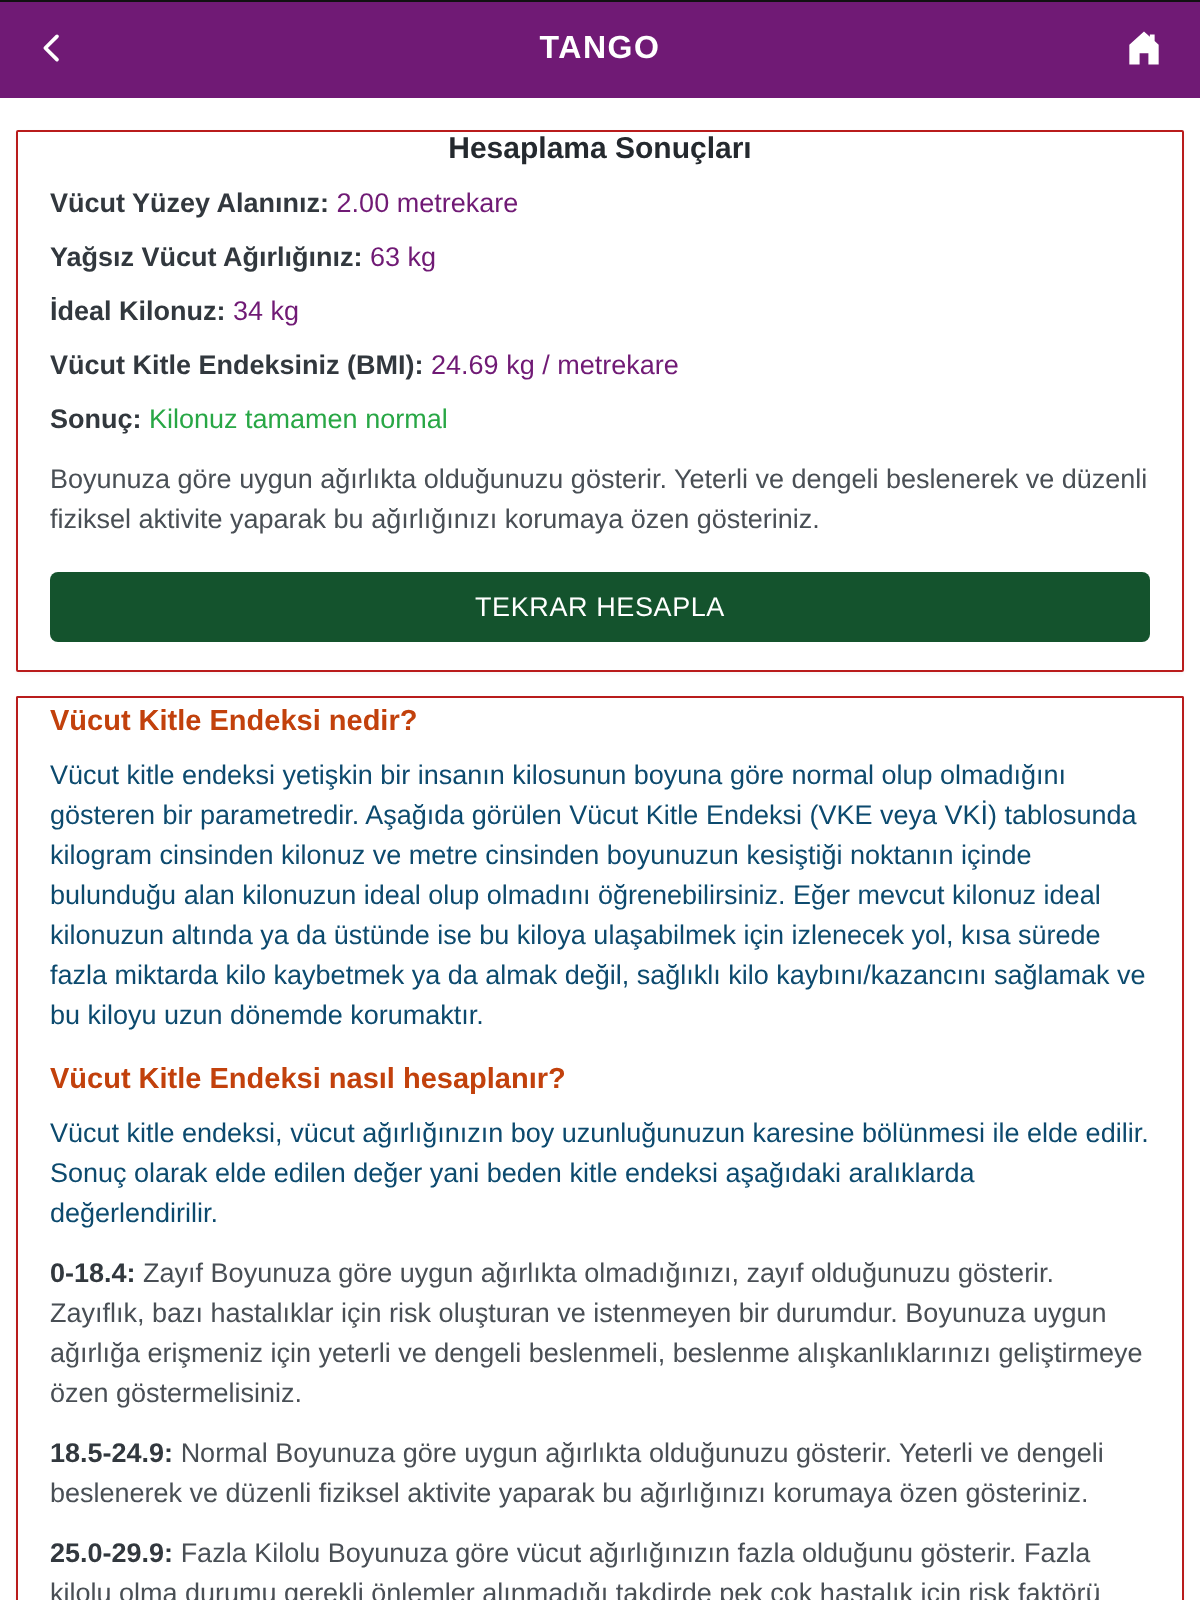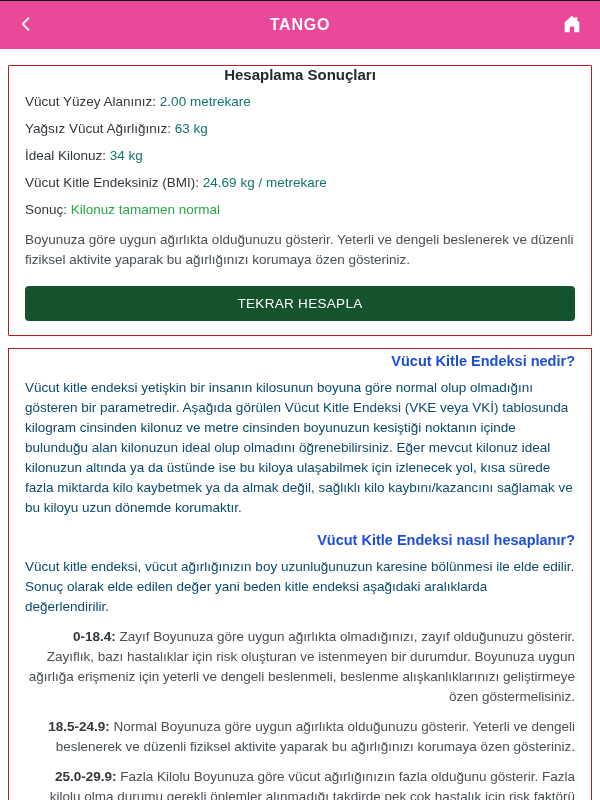--- a/index.html
+++ b/index.html
@@ -1,53 +1,53 @@
 <!DOCTYPE html>
 <html lang="tr"><head>
 <meta charset="utf-8">
 <style>
   * { margin: 0; padding: 0; box-sizing: border-box; }
   html, body { width: 600px; height: 800px; overflow: hidden; background: #fff;
     font-family: "Liberation Sans", "DejaVu Sans", sans-serif; }
   .screen { width: 600px; height: 800px; overflow: hidden; background: #fff; border-top: 1px solid #111; }
 
   
-  .appbar { height: 48px; background: #ec4899; display: flex; align-items: center;
+  .appbar { height: 48px; background: #701a75; display: flex; align-items: center;
     justify-content: center; position: relative; }
   .appbar-title { color: #fff; font-size: 16px; font-weight: bold; letter-spacing: 0.8px; }
   .icon-btn { position: absolute; top: 0; width: 48px; height: 48px; display: flex;
     align-items: center; justify-content: center; cursor: pointer; background: none; border: none; }
   .icon-btn.left { left: 2px; }
   .icon-btn.right { right: 4px; }
 
   
   .card { margin: 16px 8px 12px 8px; background: #fff; border: 1px solid #b91c1c;
     border-radius: 1px; padding: 0 16px 14px 16px; box-shadow: 0 1px 2px rgba(0,0,0,0.04); }
   .card.second { margin-top: 12px; border-bottom: none; border-bottom-left-radius: 0; border-bottom-right-radius: 0; }
 
   .card-title { text-align: center; font-size: 15px; font-weight: bold; color: #24292e;
     margin-bottom: 11px; }
 
   .result-row { font-size: 13.5px; margin: 10px 0; color: #4a5056; line-height: 1.25; }
-  .result-row .lbl { font-weight: normal; color: #32383e; }
-  .result-row .val { color: #0f766e; }
+  .result-row .lbl { font-weight: bold; color: #32383e; }
+  .result-row .val { color: #701a75; }
   .result-row .val.green { color: #28a745; }
 
   .desc { font-size: 13.5px; color: #494f55; line-height: 1.48; margin-top: 12px; }
 
   .recalc-btn { display: block; width: 100%; margin-top: 16px; height: 35px;
     background: #14532d; border: none; border-radius: 4px; color: #fff;
     font-size: 13.5px; letter-spacing: 0.3px; cursor: pointer;
     font-family: "Liberation Sans", sans-serif; }
 
-  .section-heading { text-align: right; font-size: 14.5px; font-weight: bold;
-    color: #1d4ed8; margin: 14px 0 9px 0; }
+  .section-heading { text-align: left; font-size: 14.5px; font-weight: bold;
+    color: #c2410c; margin: 14px 0 9px 0; }
   .section-heading.first { margin-top: 4px; }
   .body-text { font-size: 13.5px; color: #0c4a6e; line-height: 1.48; margin-bottom: 10px; }
-  .range-p { font-size: 13.5px; color: #494f55; line-height: 1.48; margin-bottom: 10px; text-align: right; }
+  .range-p { font-size: 13.5px; color: #494f55; line-height: 1.48; margin-bottom: 10px; }
   .range-p .rng { font-weight: bold; color: #32383e; }
 </style>
 </head>
 <body>
 
 <div class="screen">
 
   <header class="appbar">
     <button class="icon-btn left">
       <span>

